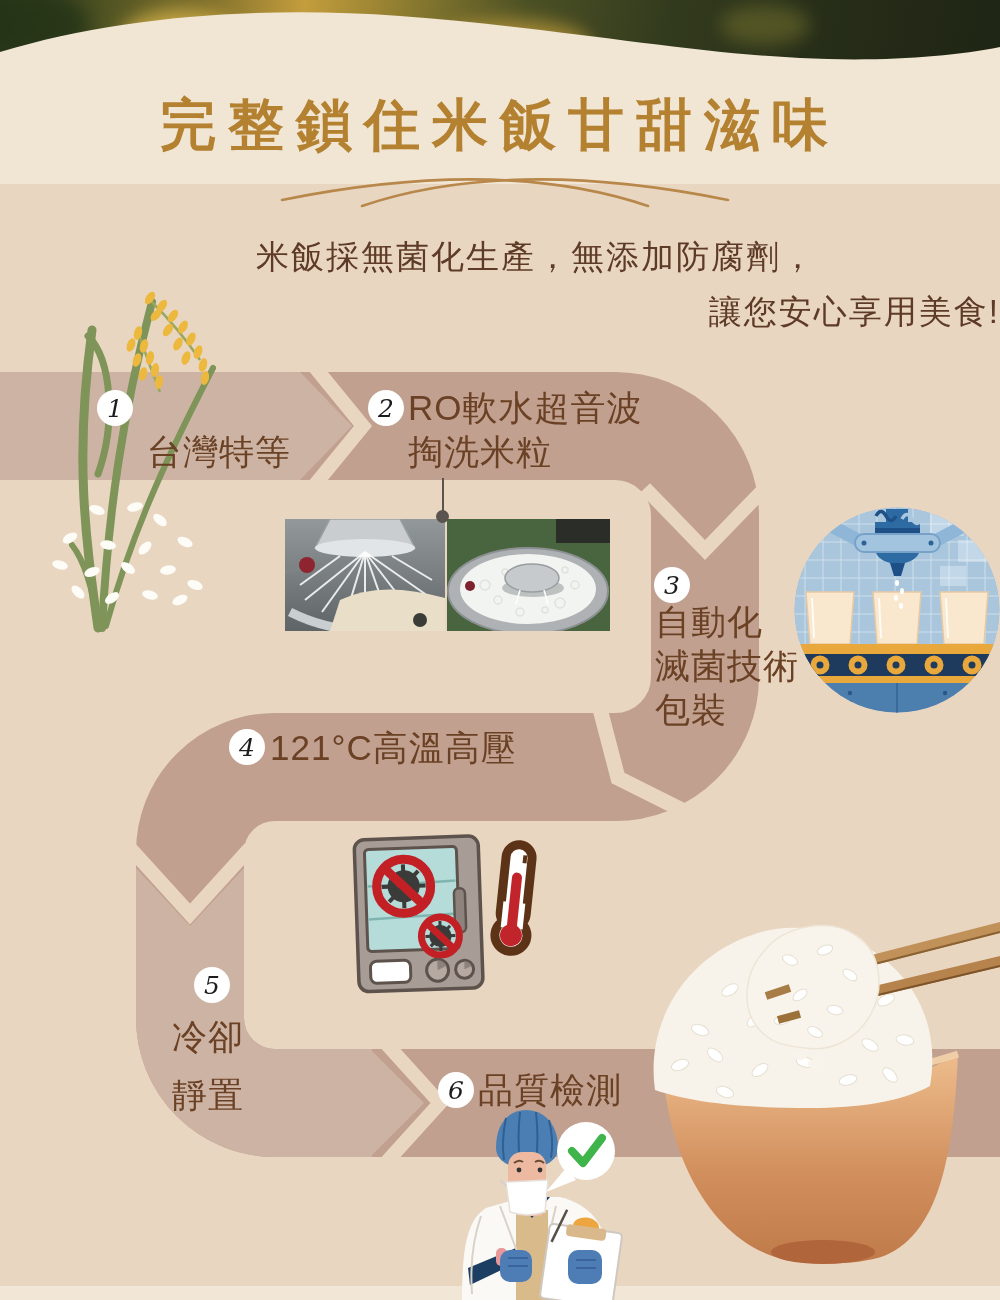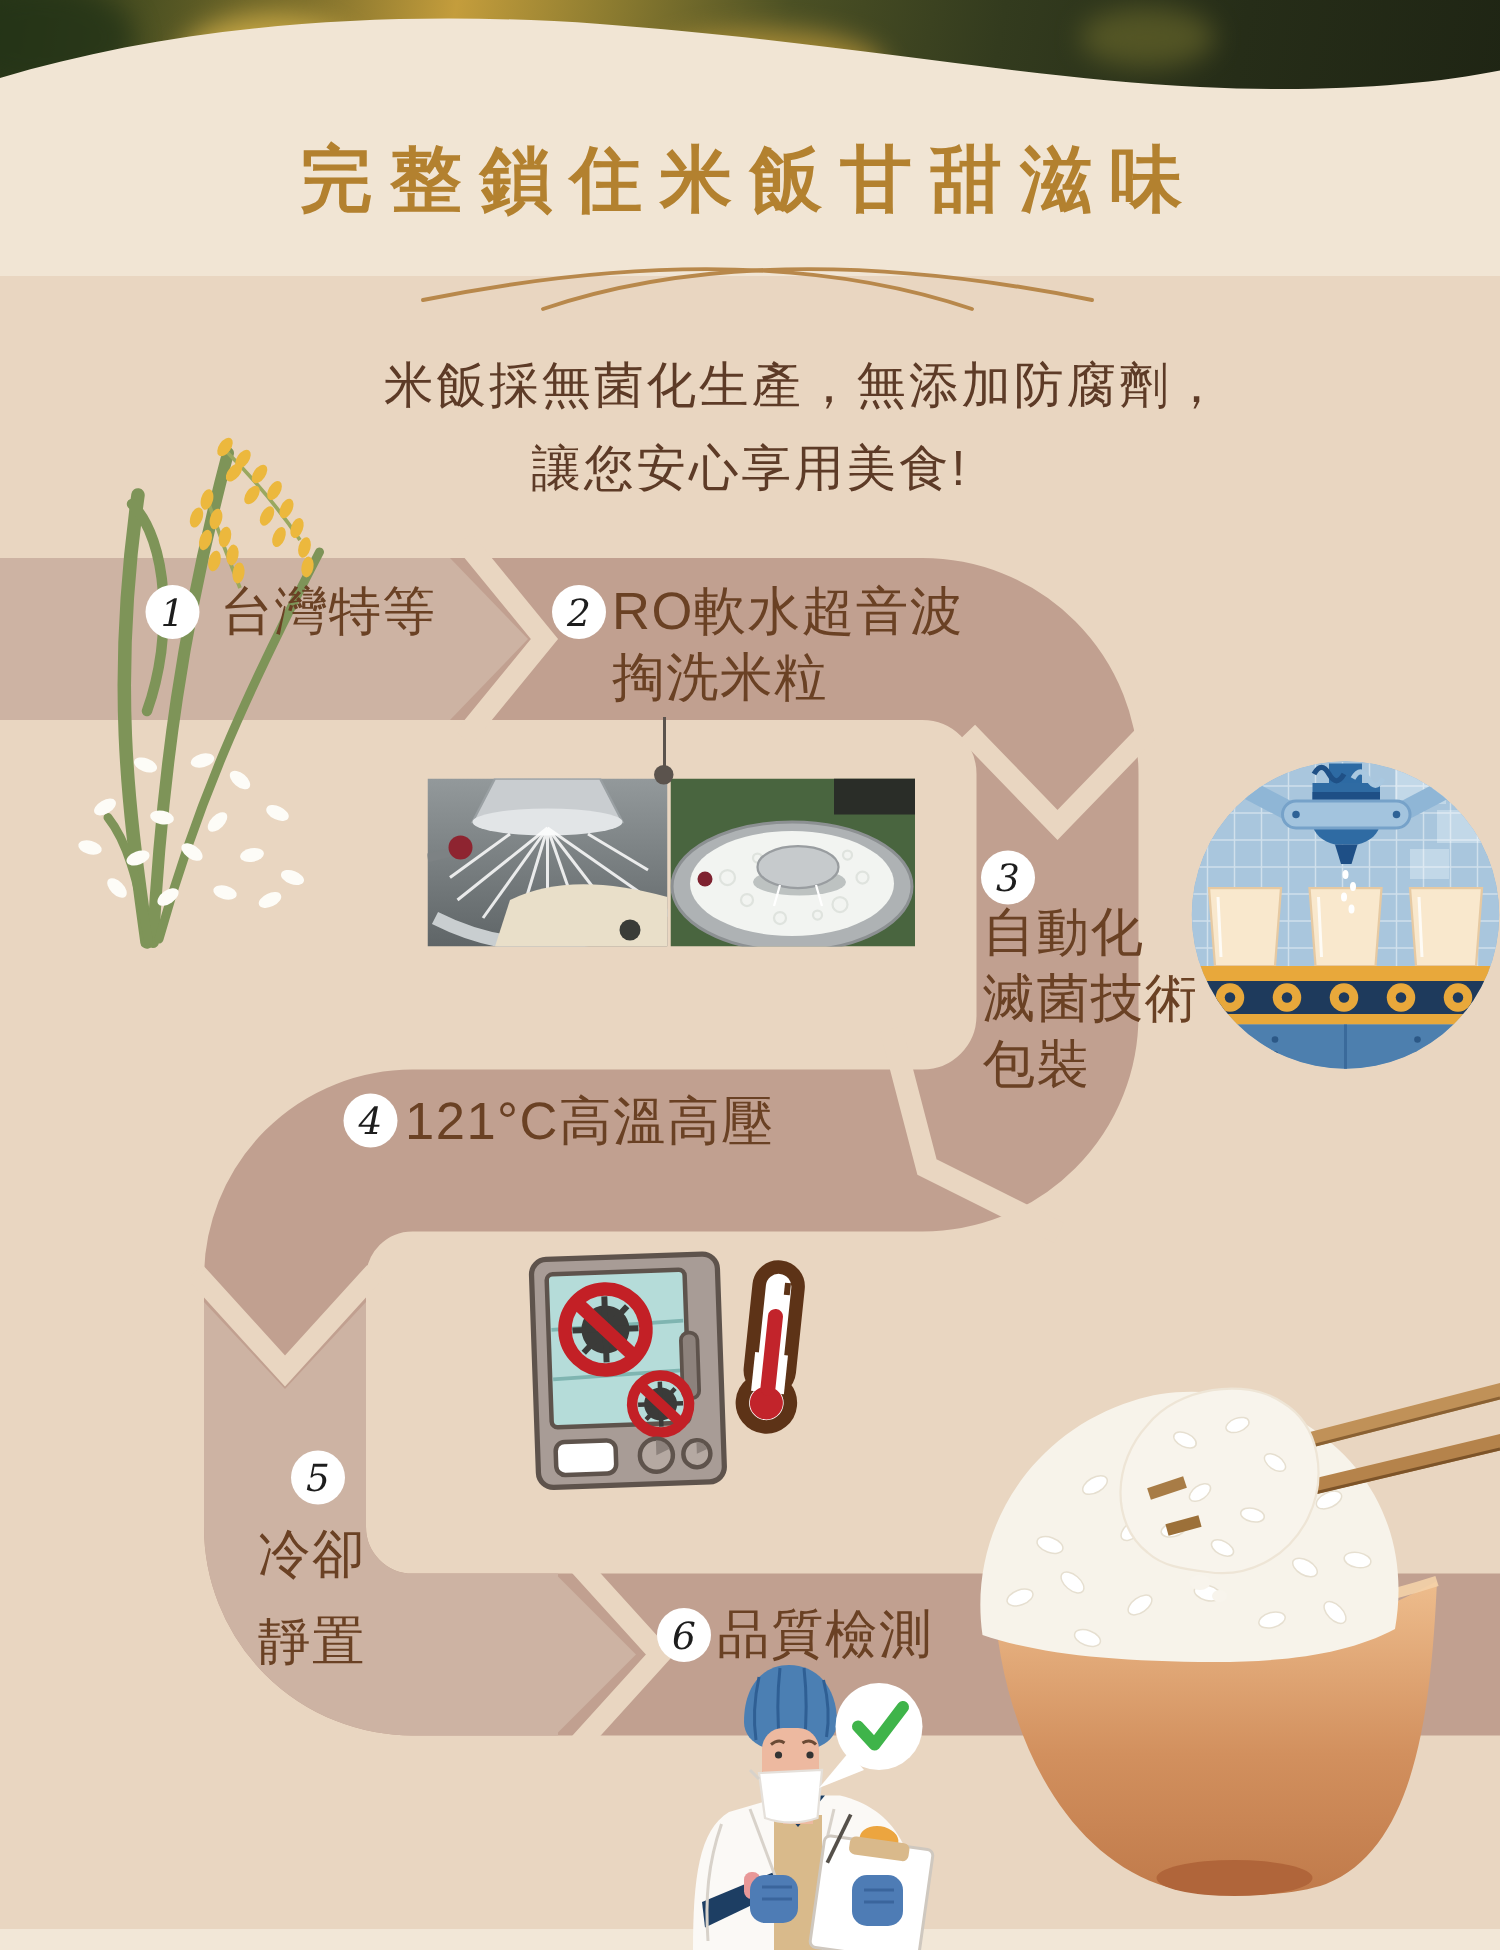--- a/index.html
+++ b/index.html
@@ -8,33 +8,33 @@
   .abs{position:absolute;}
   svg.layer{position:absolute;left:0;top:0;pointer-events:none;}
   
   #header-photo{left:0;top:0;width:1000px;height:92px;overflow:hidden;
      background:linear-gradient(100deg,#2c3819 0%,#4e5222 10%,#7c6e2b 20%,#c49d3c 30%,#8d7c30 40%,#4b5024 52%,#333b1e 66%,#262d18 82%,#1f2514 100%);}
   .blob{position:absolute;border-radius:50%;filter:blur(9px);}
   #strip-light{left:0;top:88px;width:1000px;height:96px;background:#f1e5d4;}
   #footer-strip{left:0;top:1286px;width:1000px;height:14px;background:#f2e7d7;}
   
   #page-title{left:0;top:88px;width:1000px;margin:0;text-align:center;
-     font-family:"DejaVu Serif",serif;font-weight:700;font-size:48px;
+     font-family:"DejaVu Serif",serif;font-weight:700;font-size:56px;
      letter-spacing:12px;color:#b3812f;}
   .subtitle{left:0;width:1000px;text-align:center;font-size:33px;
      letter-spacing:2px;color:#5d3b27;font-weight:500;}
-  #subtitle-1{top:235px;padding-left:36px;} #subtitle-2{top:290px;}
+  #subtitle-1{top:235px;padding-left:36px;} #subtitle-2{top:290px;text-align:right;}
   
   .badge{position:absolute;width:36px;height:36px;border-radius:50%;background:#ffffff;
      display:flex;align-items:center;justify-content:center;
      font-family:"DejaVu Serif",serif;font-style:italic;font-size:25px;color:#1d1d1d;}
   
   .step-label{position:absolute;font-size:35px;color:#6a4124;font-weight:500;letter-spacing:1px;}
   .step-label span{display:block;line-height:44px;}
-  .center{text-align:center;}
+  .center{text-align:center;margin-top:44px;}
   #connector-line{left:442px;top:478px;width:2px;height:36px;background:#5b534d;}
   #connector-dot{left:436px;top:510px;width:13px;height:13px;border-radius:50%;background:#5b534d;}
 </style>
 </head>
 <body>
 
 <div id="page">
 
   <div id="header-photo" class="abs">
     <div class="blob" style="left:120px;top:10px;width:120px;height:60px;background:#d8b44a;opacity:.8;"></div>

